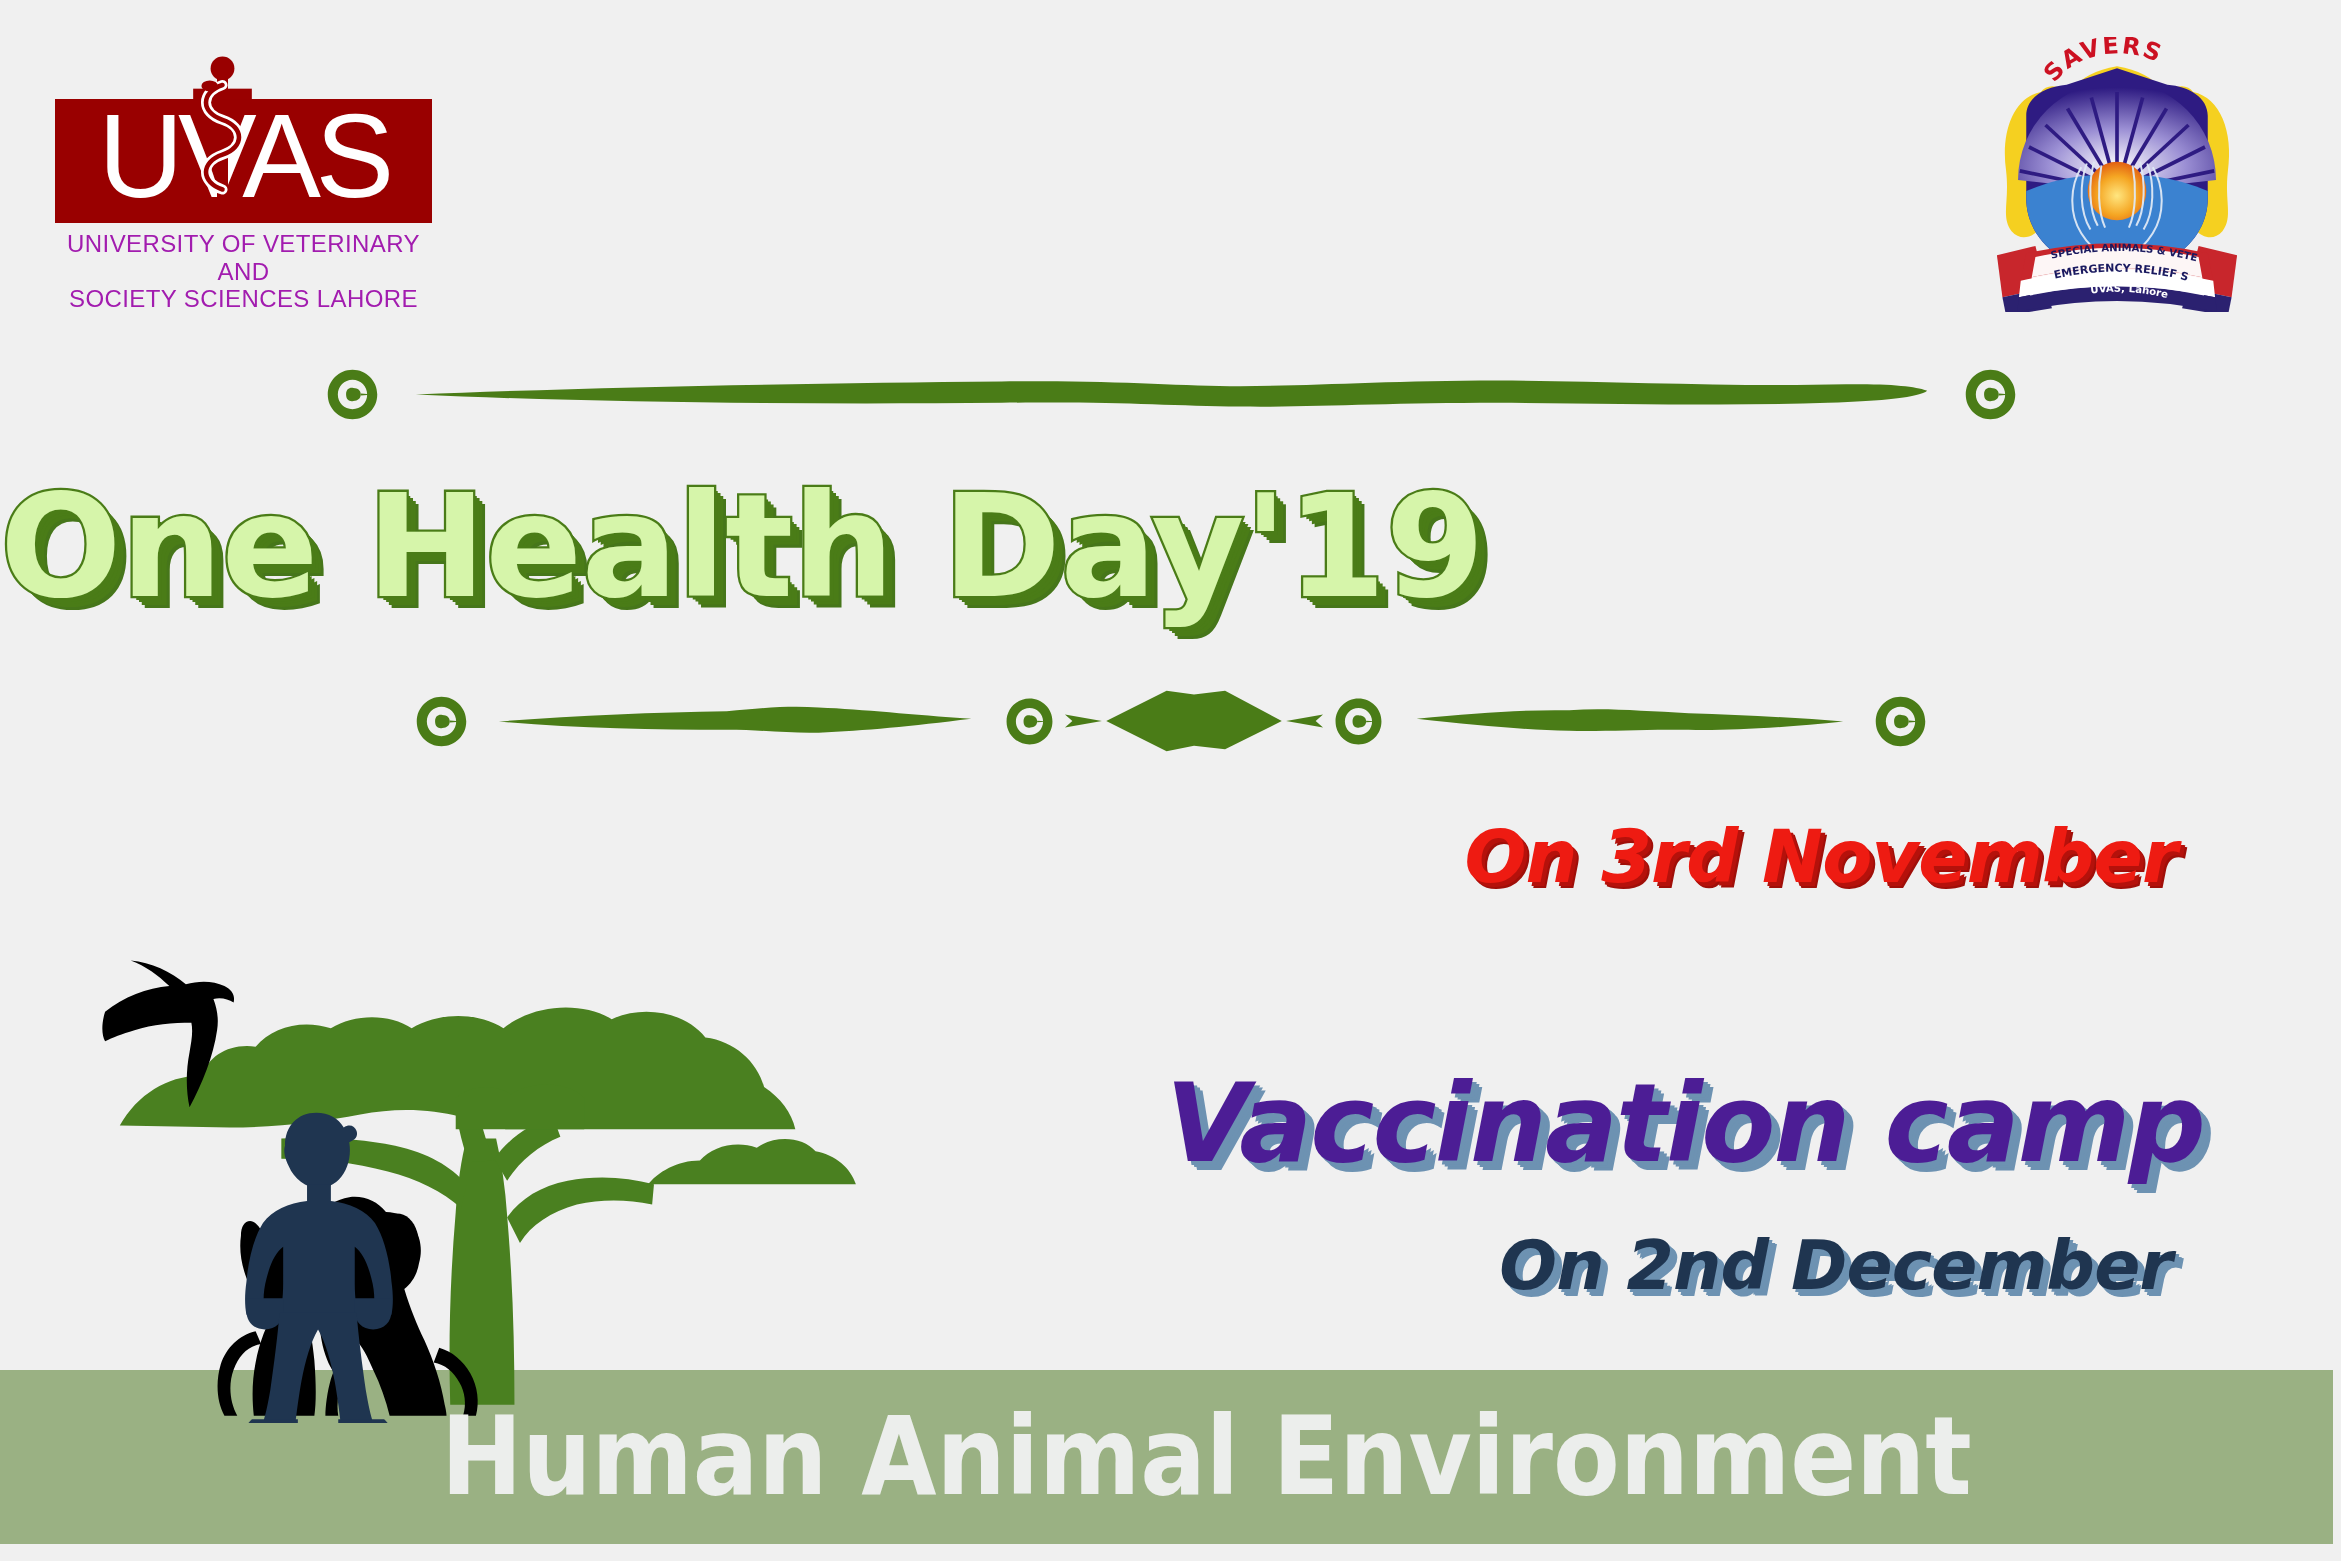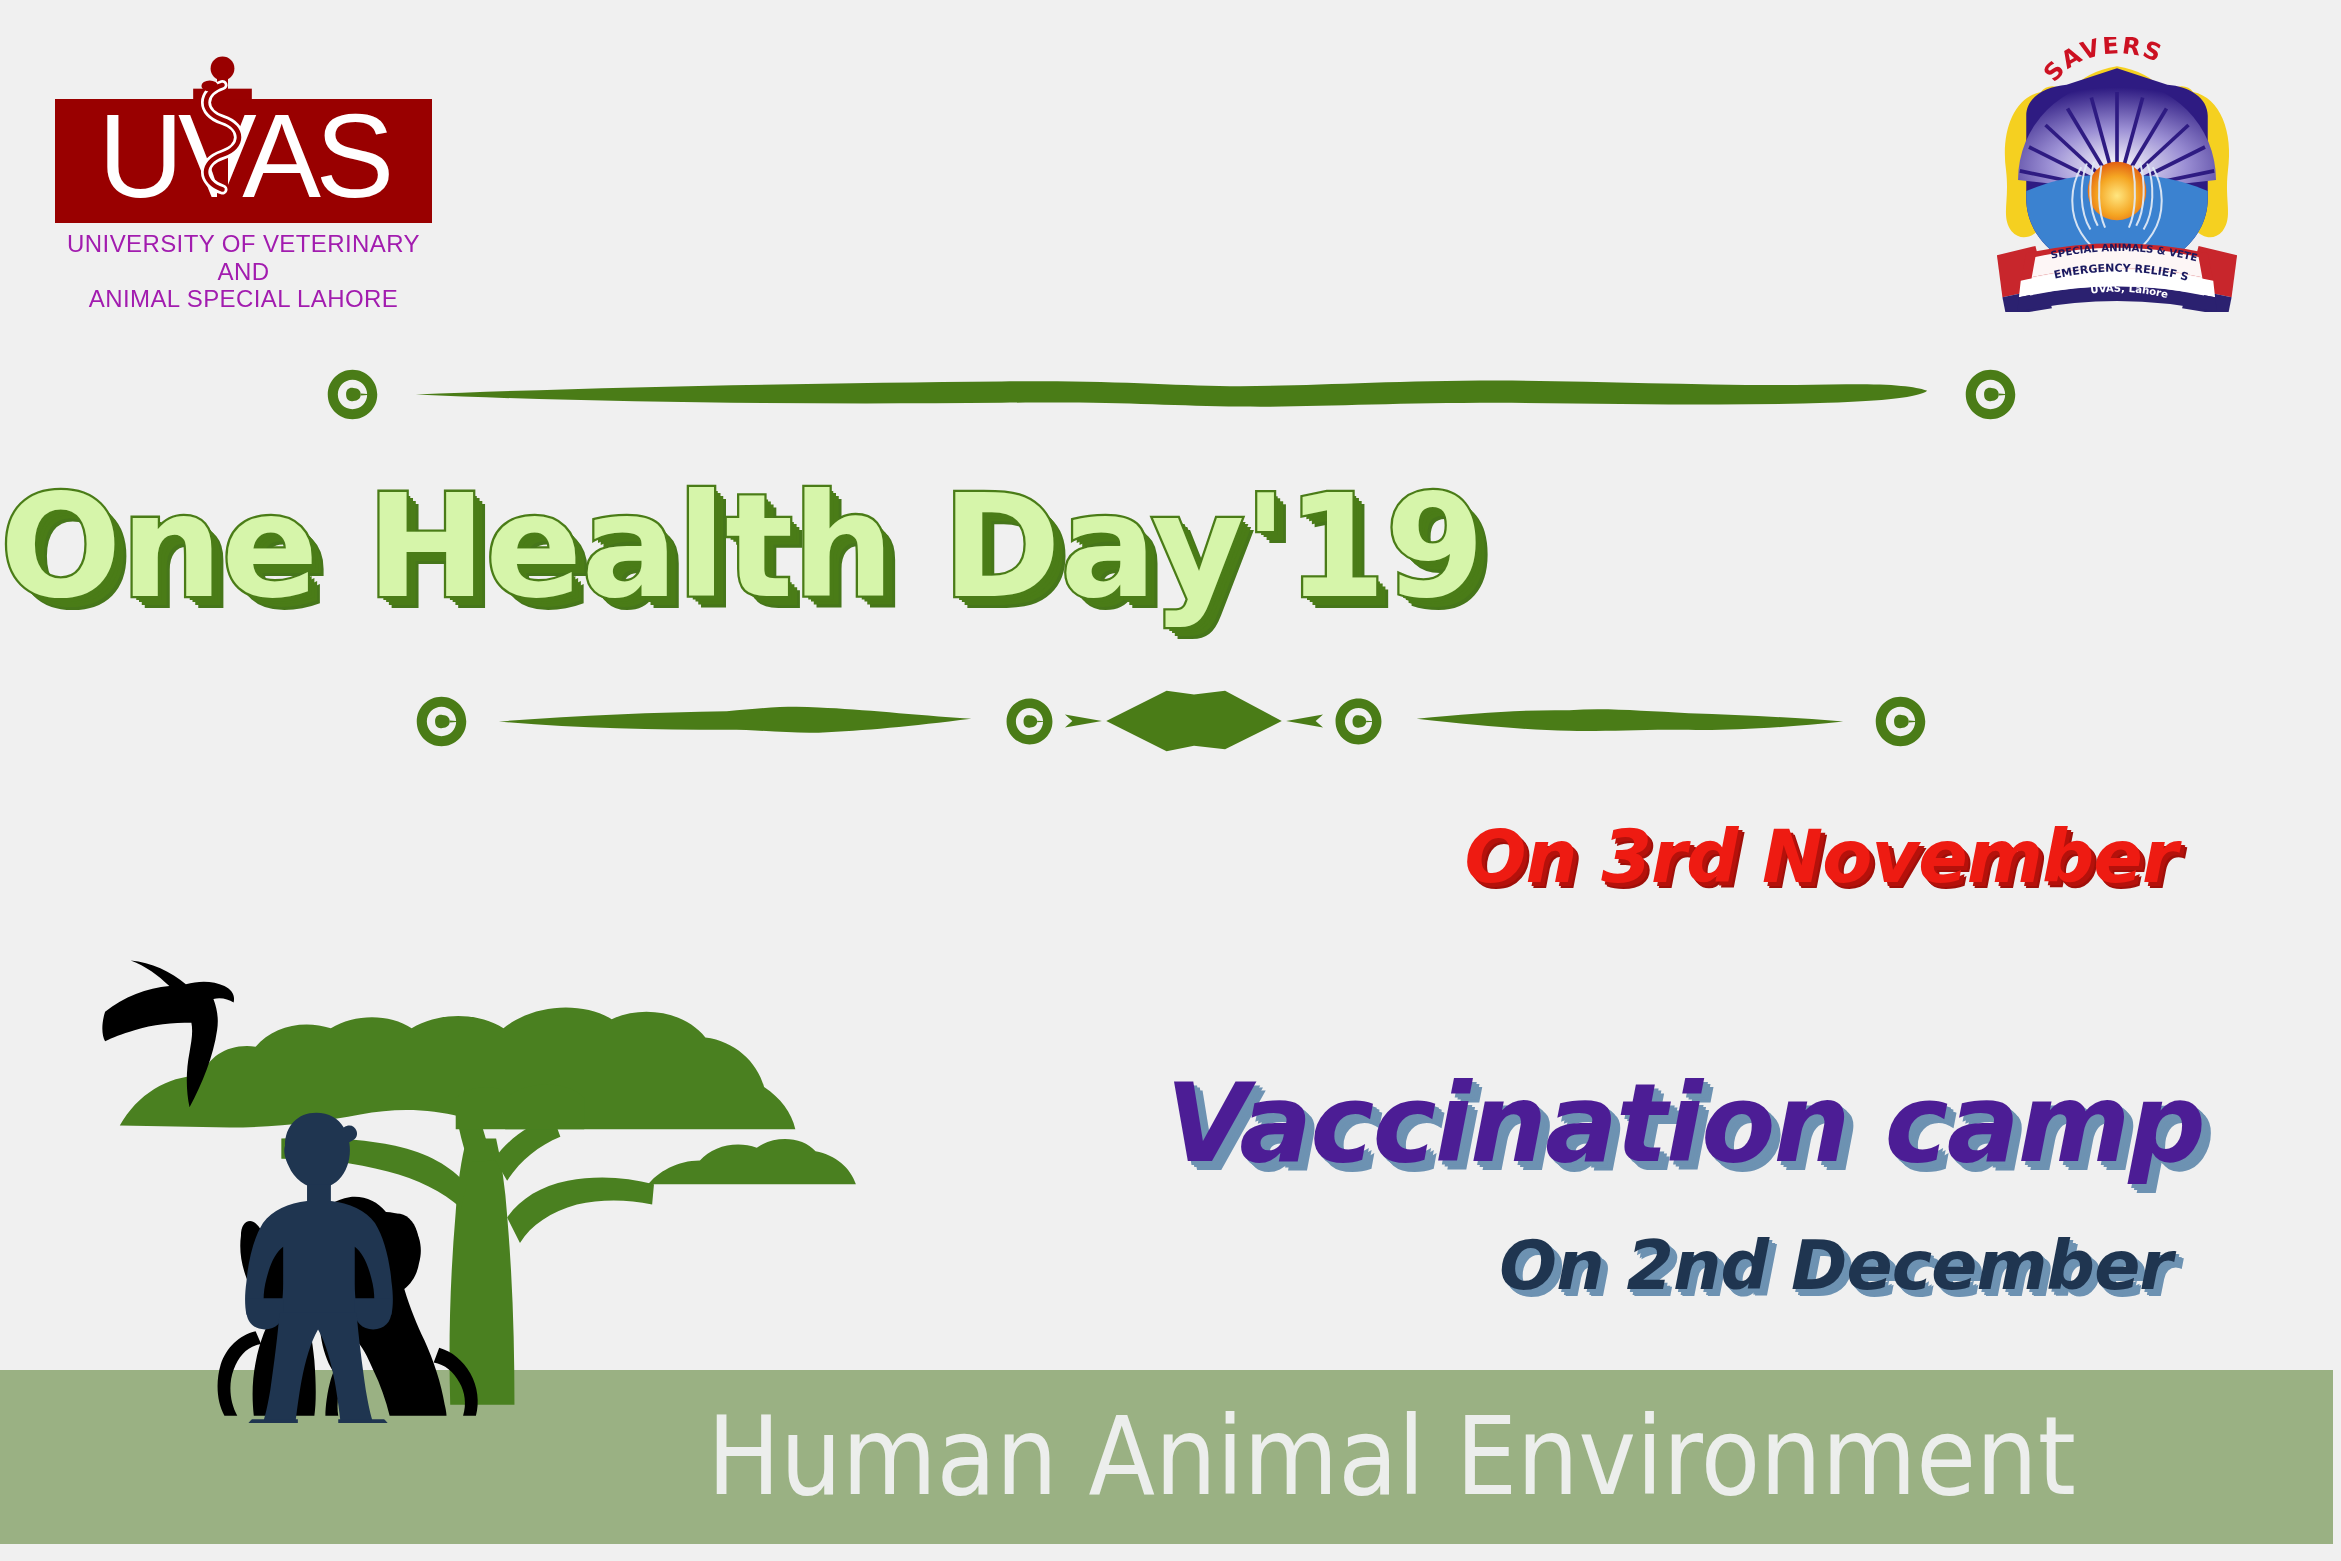--- a/index.html
+++ b/index.html
@@ -145,24 +145,24 @@
     position:absolute;
     left:0; top:1370px;
     width:2333px; height:174px;
     background:#9ab183;
     z-index:2;
   }
   #banner-text {
     position:absolute;
     left:0; top:1392px;
     width:2342px;
-    text-align:center;
+    text-align:left;
     padding-left:441px;
     font-family:"DejaVu Sans Condensed", "DejaVu Sans", sans-serif;
-    font-weight:400;
+    font-weight:700;
     font-size:108px;
     line-height:129px;
     color:#eceeec;
     letter-spacing:0px;
     z-index:4;
   }
 </style>
 </head>
 <body>
 
@@ -173,21 +173,21 @@
       <rect x="36" y="26" width="12" height="152" fill="#990000"></rect>
       <circle cx="42" cy="22" r="13" fill="#990000"></circle>
       <rect x="10" y="44" width="64" height="12" fill="#990000"></rect>
       <path d="M42 40 C 18 48, 18 70, 42 78 C 66 86, 66 108, 42 116 C 18 124, 18 146, 42 154" fill="none" stroke="#ffffff" stroke-width="11" stroke-linecap="round"></path>
       <path d="M42 40 C 18 48, 18 70, 42 78 C 66 86, 66 108, 42 116 C 18 124, 18 146, 42 154" fill="none" stroke="#990000" stroke-width="5" stroke-linecap="round"></path>
       <ellipse cx="28" cy="41" rx="9" ry="6" fill="#990000"></ellipse>
     </svg>
   </div>
   <div id="uvas-sub">
     <div>UNIVERSITY OF VETERINARY AND</div>
-    <div>ANIMAL SPECIAL LAHORE</div>
+    <div>SOCIETY SCIENCES LAHORE</div>
   </div>
 </div>
 
 <svg id="savers-logo" viewBox="0 0 270 300">
   <defs>
     <radialGradient id="sunburst" cx="50%" cy="78%" r="72%">
       <stop offset="0%" stop-color="#ffffff"></stop>
       <stop offset="48%" stop-color="#9b8fd4"></stop>
       <stop offset="100%" stop-color="#2e1b82"></stop>
     </radialGradient>

